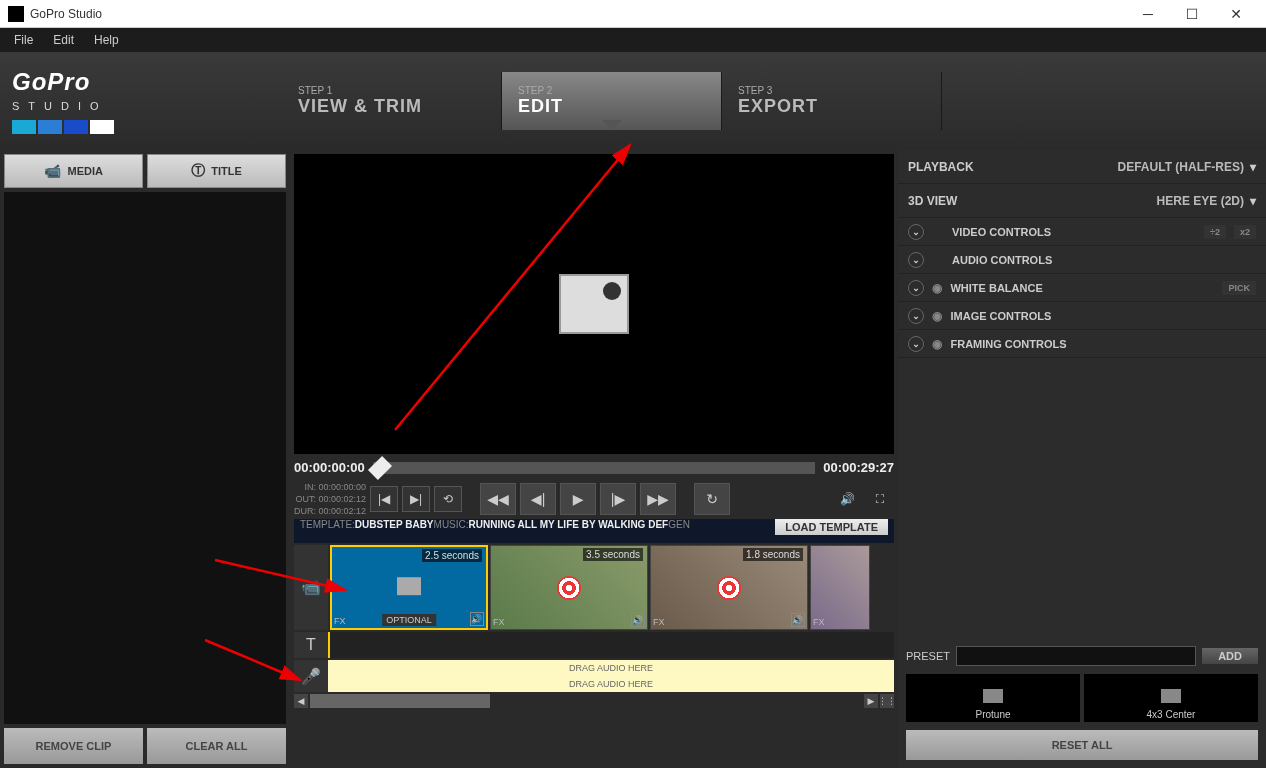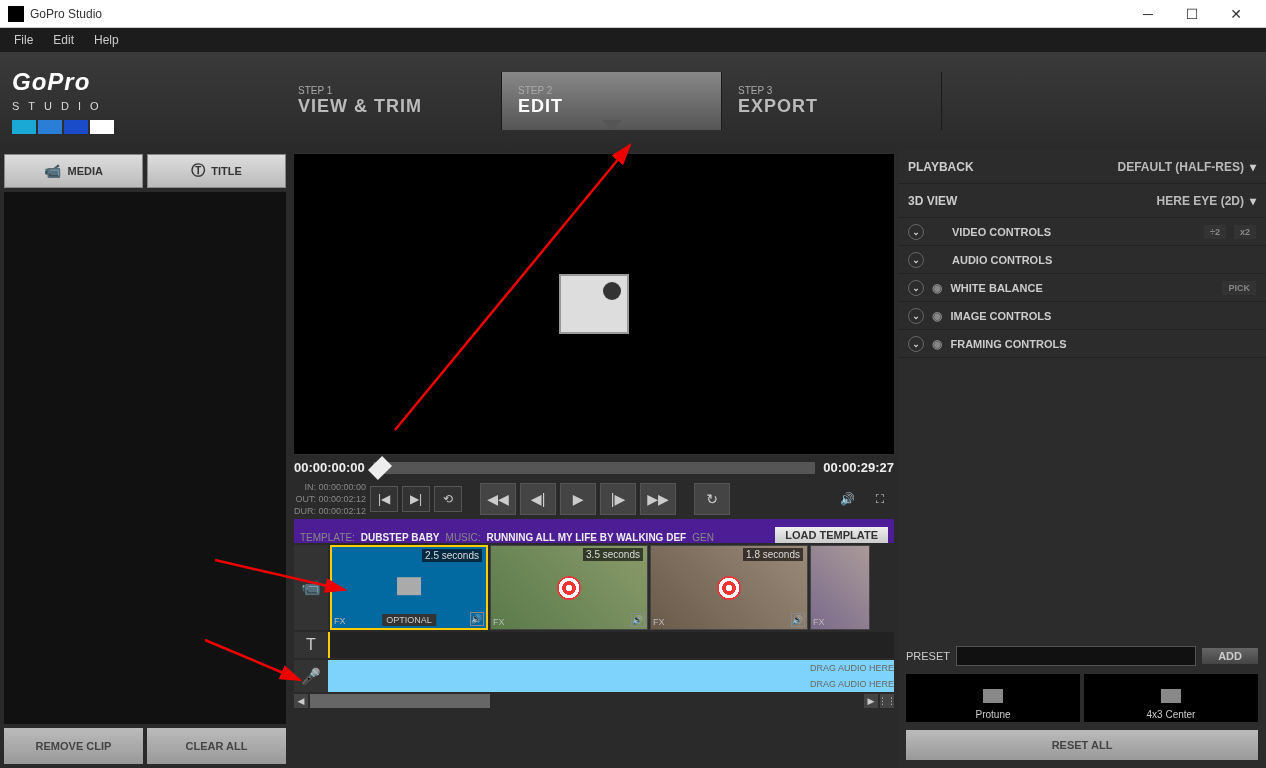--- a/index.html
+++ b/index.html
@@ -57,21 +57,21 @@
 .scrubber { flex: 1; height: 12px; background: #555; position: relative; }
 .scrub-handle { position: absolute; left: 0; top: -4px; width: 14px; height: 20px; background: #eee; transform: rotate(45deg); }
 
 .transport { display: flex; align-items: center; gap: 4px; }
 .trim-info { font-size: 9px; color: #888; line-height: 12px; text-align: right; }
 .trim-info div { white-space: nowrap; }
 .tbtn { width: 28px; height: 26px; background: #333; border: 1px solid #555; display:flex; align-items:center; justify-content:center; font-size:12px; color:#ccc; cursor:pointer; }
 .tbtn.big { width: 36px; height: 32px; font-size: 14px; background:#444; }
 .spacer-flex { flex: 1; }
 
-.template-bar { display: flex; align-items: flex-end; gap: 6px; background: #4c1d95; height: 24px; padding: 0 6px; font-size: 10px; }
+.template-bar { display: flex; align-items: flex-start; gap: 0; background: #0f172a; height: 24px; padding: 0 6px; font-size: 10px; }
 .template-bar .lbl { color: #888; }
 .template-bar .val { color: #eee; font-weight: bold; }
 .load-tpl { margin-left: auto; background: linear-gradient(#eee,#ccc); color: #333; font-weight: bold; padding: 2px 10px; font-size: 11px; cursor: pointer; }
 
 
 .clip-area { display: flex; flex-direction: column; gap: 2px; }
 .clip-row { display: flex; align-items: stretch; height: 85px; gap: 2px; }
 .row-head { width: 34px; background: #333; display:flex; align-items:center; justify-content:center; font-size:16px; cursor:pointer; }
 .clips { display: flex; gap: 2px; overflow: hidden; }
 .clip { width: 158px; background: #3a4a3a; position: relative; border: 1px solid #444; }
@@ -80,21 +80,21 @@
 .clip-fx { position: absolute; bottom: 2px; left: 2px; font-size: 9px; color: #bbb; }
 .clip-snd { position: absolute; bottom: 2px; right: 2px; width:14px; height:14px; border:1px solid #888; font-size:9px; display:flex; align-items:center; justify-content:center; }
 .clip-opt { position:absolute; bottom:2px; left:50%; transform:translateX(-50%); font-size:9px; color:#ccc; background:#333; padding:1px 4px; }
 .clip-target { position:absolute; top:50%; left:50%; transform:translate(-50%,-50%); width:24px; height:24px; border-radius:50%; background:radial-gradient(circle,#fff 0 20%,#e33 20% 40%,#fff 40% 60%,#e33 60% 100%); }
 
 .title-row { height: 26px; display:flex; }
 .title-row .row-head { height:26px; }
 .title-track { flex:1; background:#222; border-left:2px solid #ffcc00; }
 
 .audio-rows { display:flex; flex-direction:column; }
-.audio-track { flex:1; background:#7dd3fc; text-align:right; font-size:9px; color:#666; line-height:16px; }
+.audio-track { flex:1; background:#fef9c3; text-align:center; font-size:9px; color:#666; line-height:16px; }
 
 .timeline-scroll { height:14px; display:flex; align-items:center; gap:2px; }
 .ts-arrow { width:14px; height:14px; background:#444; font-size:9px; display:flex; align-items:center; justify-content:center; cursor:pointer; }
 .ts-track { flex:1; height:14px; background:#2a2a2a; position:relative; }
 .ts-thumb { position:absolute; left:0; width:180px; height:14px; background:#666; }
 
 
 .right-panel { width: 368px; background: #2c2c2c; display:flex; flex-direction:column; }
 .rp-row { display:flex; align-items:center; height:34px; padding:0 10px; border-bottom:1px solid #222; font-size:12px; font-weight:bold; }
 .rp-label { flex:1; }

